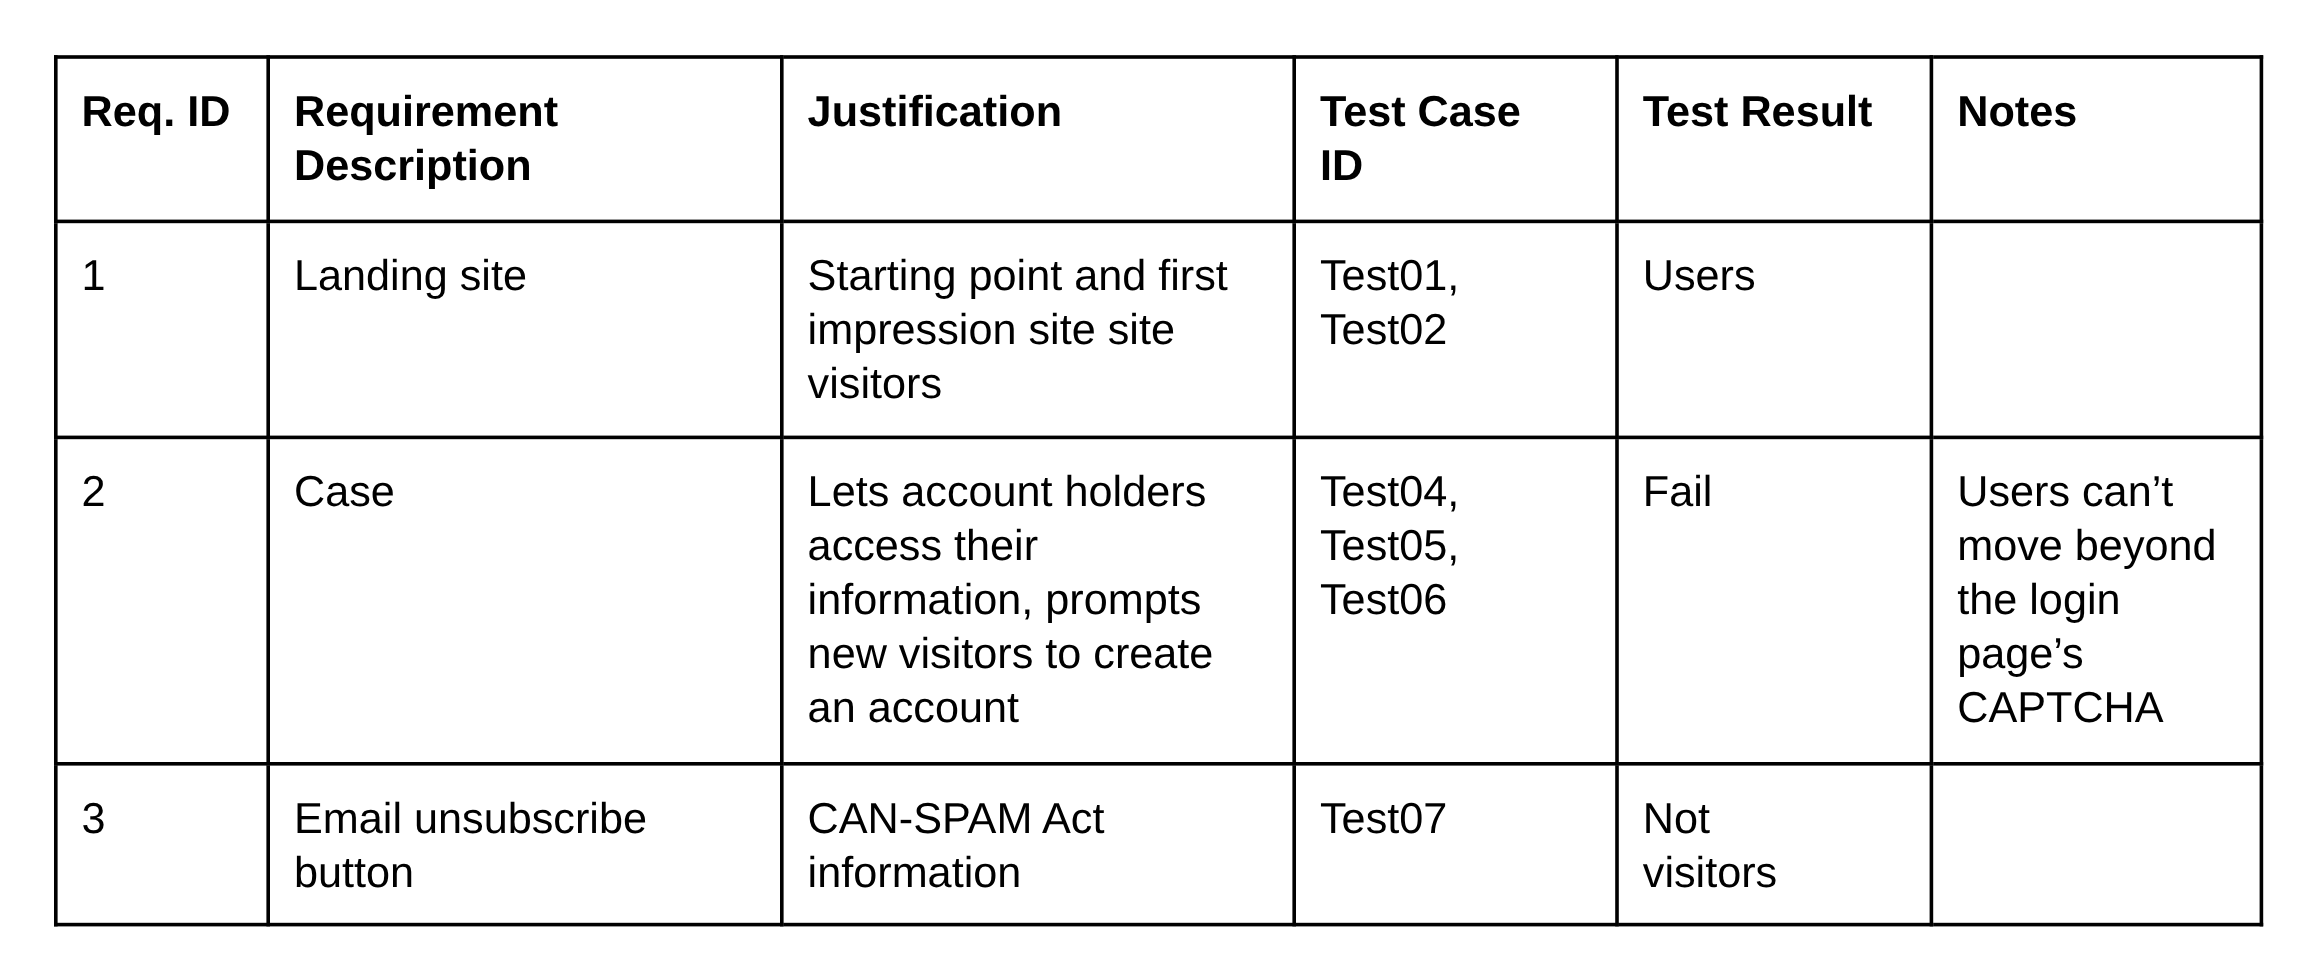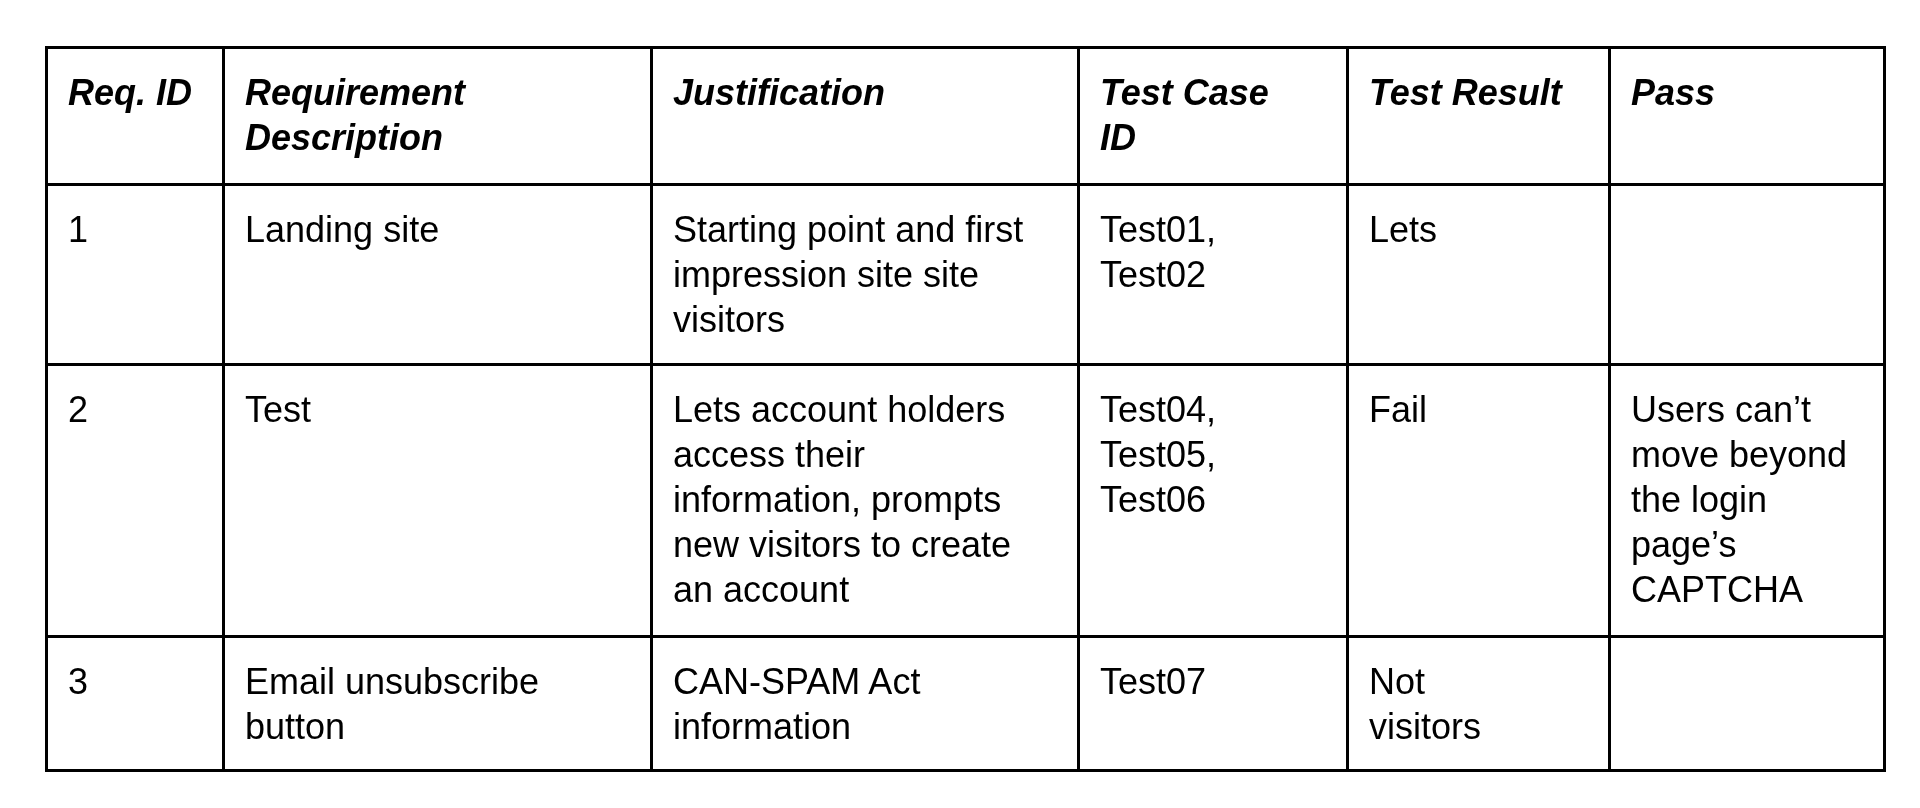--- a/index.html
+++ b/index.html
@@ -35,21 +35,21 @@
     border: 3px solid #000000;
     vertical-align: top;
     text-align: left;
     padding: 21px 14px 20px 20px;
     font-size: 36px;
     line-height: 45px;
     white-space: pre-line;
     overflow: hidden;
   }
   table.req-table th { font-weight: bold; }
-  tr.header-row   { height: 137px; font-style: italic; }
+  tr.header-row   { height: 137px; }
   tr.body-row-1   { height: 180px; }
   tr.body-row-2   { height: 272px; }
   tr.body-row-3   { height: 131px; }
 </style>
 </head>
 <body>
 
 <div class="page">
   <table class="req-table">
     <colgroup>
@@ -62,38 +62,38 @@
     </colgroup>
     <thead>
       <tr class="header-row">
         <th>Req. ID</th>
         <th>Requirement
 Description</th>
         <th>Justification</th>
         <th>Test Case
 ID</th>
         <th>Test Result</th>
-        <th>Pass</th>
+        <th>Notes</th>
       </tr>
     </thead>
     <tbody>
       <tr class="body-row-1">
         <td>1</td>
         <td>Landing site</td>
         <td>Starting point and first
 impression site site
 visitors</td>
         <td>Test01,
 Test02</td>
-        <td>Lets</td>
+        <td>Users</td>
         <td></td>
       </tr>
       <tr class="body-row-2">
         <td>2</td>
-        <td>Test</td>
+        <td>Case</td>
         <td>Lets account holders
 access their
 information, prompts
 new visitors to create
 an account</td>
         <td>Test04,
 Test05,
 Test06</td>
         <td>Fail</td>
         <td>Users can’t

